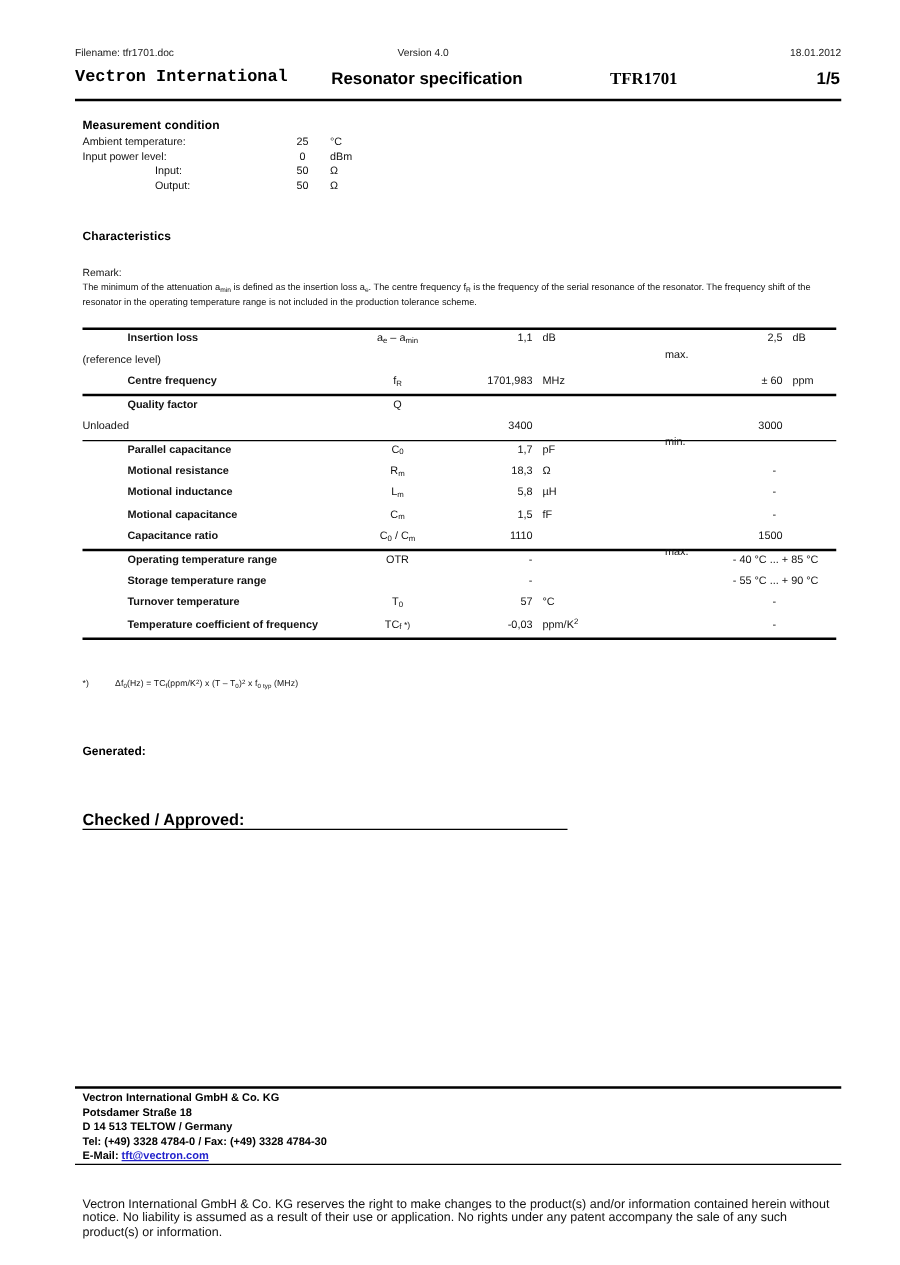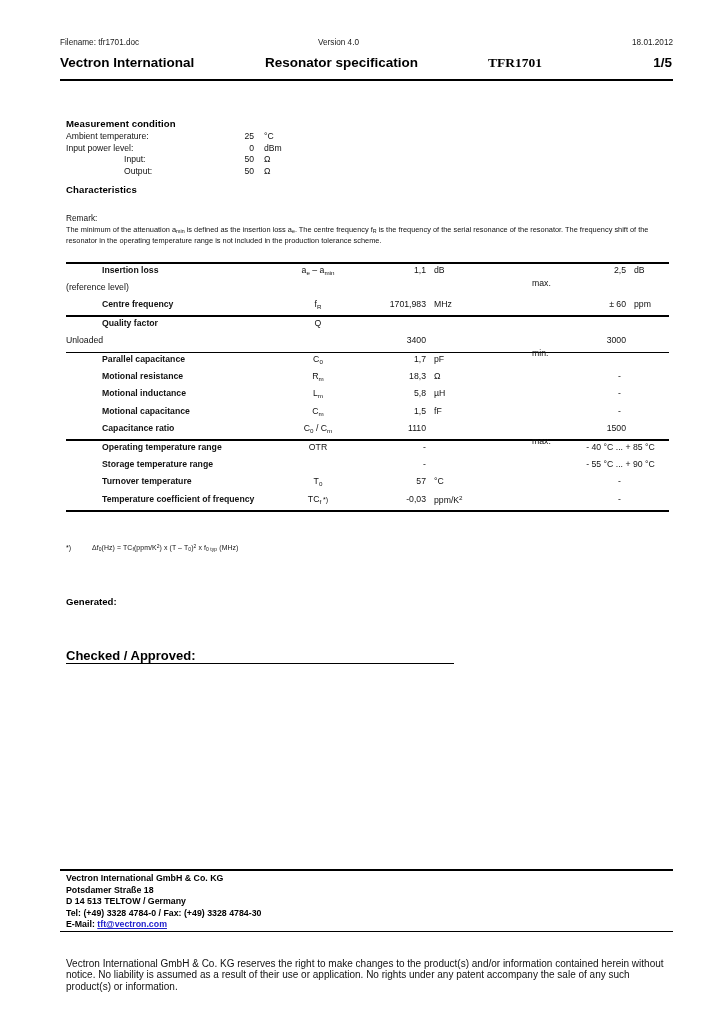--- a/index.html
+++ b/index.html
@@ -43,55 +43,54 @@
   .head-meta .date { position: absolute; right: 0; top: 0; }
 
   .head-main {
     position: relative;
     height: 20px;
     margin-top: 4px;
     font-size: 13.5px;
     font-weight: bold;
     color: #000;
   }
-  .head-main .company { position: absolute; left: 0; top: 0; }
+  .head-main .company { position: absolute; left: 0; top: 0; font-family: Liberation Mono, monospace; }
   .head-main .spectitle { position: absolute; left: 205px; top: 0; }
   .head-main .partno { position: absolute; left: 428px; top: 0; font-family: Liberation Serif, serif; }
   .head-main .pageno { position: absolute; right: 1px; top: 0; }
 
   .rule-head {
     position: absolute;
     left: 0; top: 79px;
     width: 613px; height: 2px;
     background: #000;
   }
 
   
   .meas {
     position: absolute;
     left: 6px; top: 95px;
     width: 360px;
-    margin-top: 23px;
   }
   .sec-title {
     font-size: 9.6px;
     font-weight: bold;
     color: #000;
     margin-bottom: 2px;
     letter-spacing: 0.1px;
   }
   .meas-row {
     position: relative;
     height: 11.5px;
     font-size: 8.6px;
     color: #111;
   }
   .meas-row .lbl { position: absolute; left: 0; top: 0; white-space: nowrap; }
   .meas-row .lbl.ind { left: 58px; }
-  .meas-row .val { position: absolute; left: 164px; top: 0; width: 24px; text-align: right; }
+  .meas-row .val { position: absolute; left: 164px; top: 0; width: 24px; text-align: center; }
   .meas-row .unit { position: absolute; left: 198px; top: 0; }
 
   
   .charsec {
     position: absolute;
     left: 6px; top: 184px;
     width: 607px;
   }
   .remark-label {
     font-size: 8.3px;

